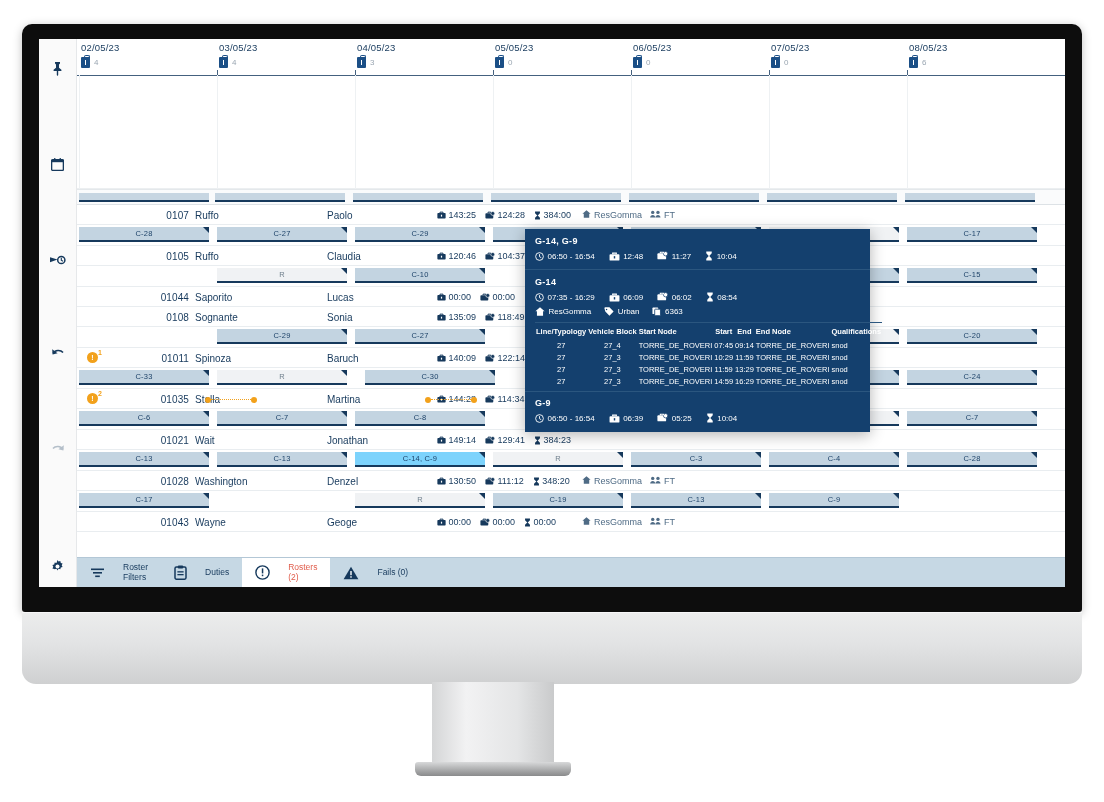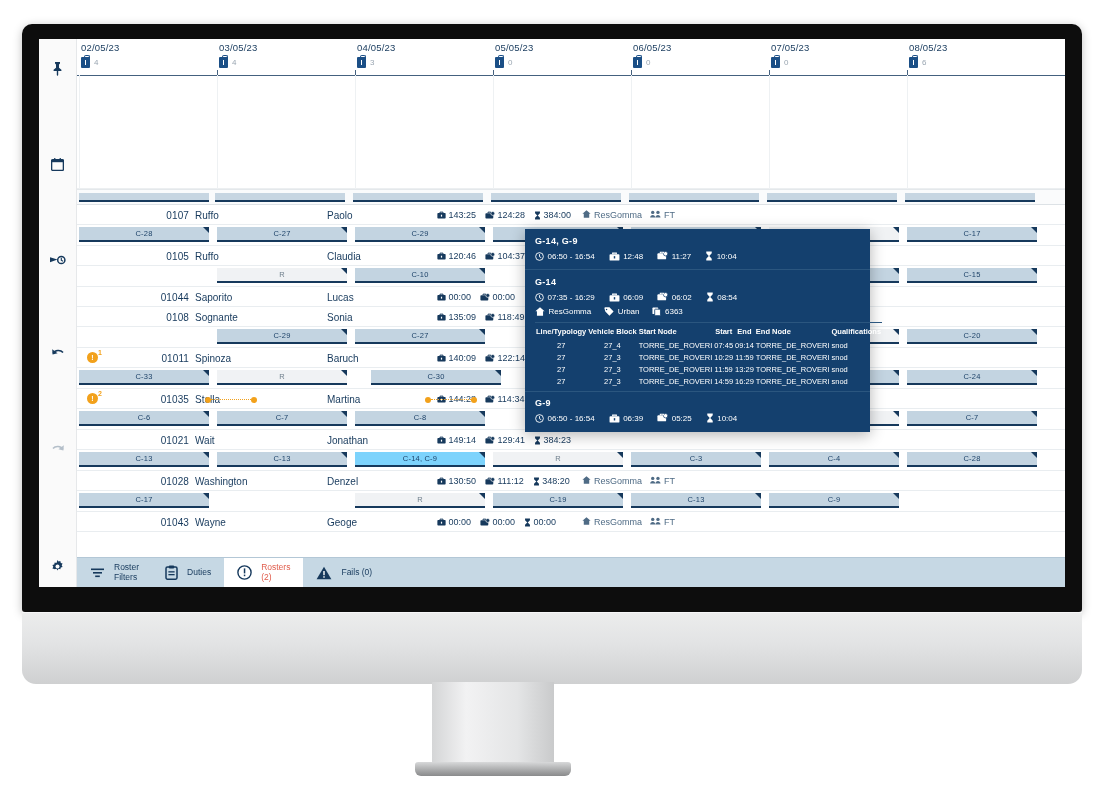--- a/index.html
+++ b/index.html
@@ -90,21 +90,21 @@
      border-bottom:2.5px solid #16395c; display:flex; align-items:center;
      justify-content:center; font-size:7.5px; color:#1d4268; letter-spacing:.2px; }
   .bar.rest { background:#f0f2f4; color:#6f7f8d; }
   .bar.sel { background:#7dd3fc; }
   .bar .fold { position:absolute; right:0; top:0; width:0; height:0;
      border-top:6px solid #16395c; border-left:6px solid transparent; }
 
   
   .tabbar { height:30px; background:#c6d8e4; display:flex; align-items:stretch;
       border-top:1px solid #b3c7d6; flex:0 0 30px; }
-  .tab { display:flex; align-items:center; gap:9px; padding:0 13px; font-size:8.5px;
+  .tab { display:flex; align-items:center; gap:18px; padding:0 13px; font-size:8.5px;
       color:#16395c; line-height:1.15; cursor:pointer; }
   .tab.active { background:#fff; }
   .tab .tlabel { display:flex; flex-direction:column; }
   .tab.rosters .tlabel { color:#e05c4b; }
   .tab svg { display:block; }
 
   
   .searchbar { height:28px; background:#fff; border-top:1px solid #e7eaed;
       display:flex; align-items:flex-start; padding:2px 0 0 14px; flex:0 0 28px; }
   .sfield { width:290px; border-bottom:1px solid #dfe3e7; padding-bottom:1px; }
@@ -532,21 +532,21 @@
               </div>
               <div class="row bars">
                 <div class="bar" style="left:2px;width:130px">
                   <span>C-33</span>
                   <span class="fold"></span>
                 </div>
                 <div class="bar rest" style="left:140px;width:130px">
                   <span>R</span>
                   <span class="fold"></span>
                 </div>
-                <div class="bar" style="left:294px;width:130px">
+                <div class="bar" style="left:288px;width:130px">
                   <span>C-30</span>
                   <span class="fold"></span>
                 </div>
                 <div class="bar" style="left:692px;width:130px">
                   <span>C-6</span>
                   <span class="fold"></span>
                 </div>
                 <div class="bar" style="left:830px;width:130px">
                   <span>C-24</span>
                   <span class="fold"></span>

